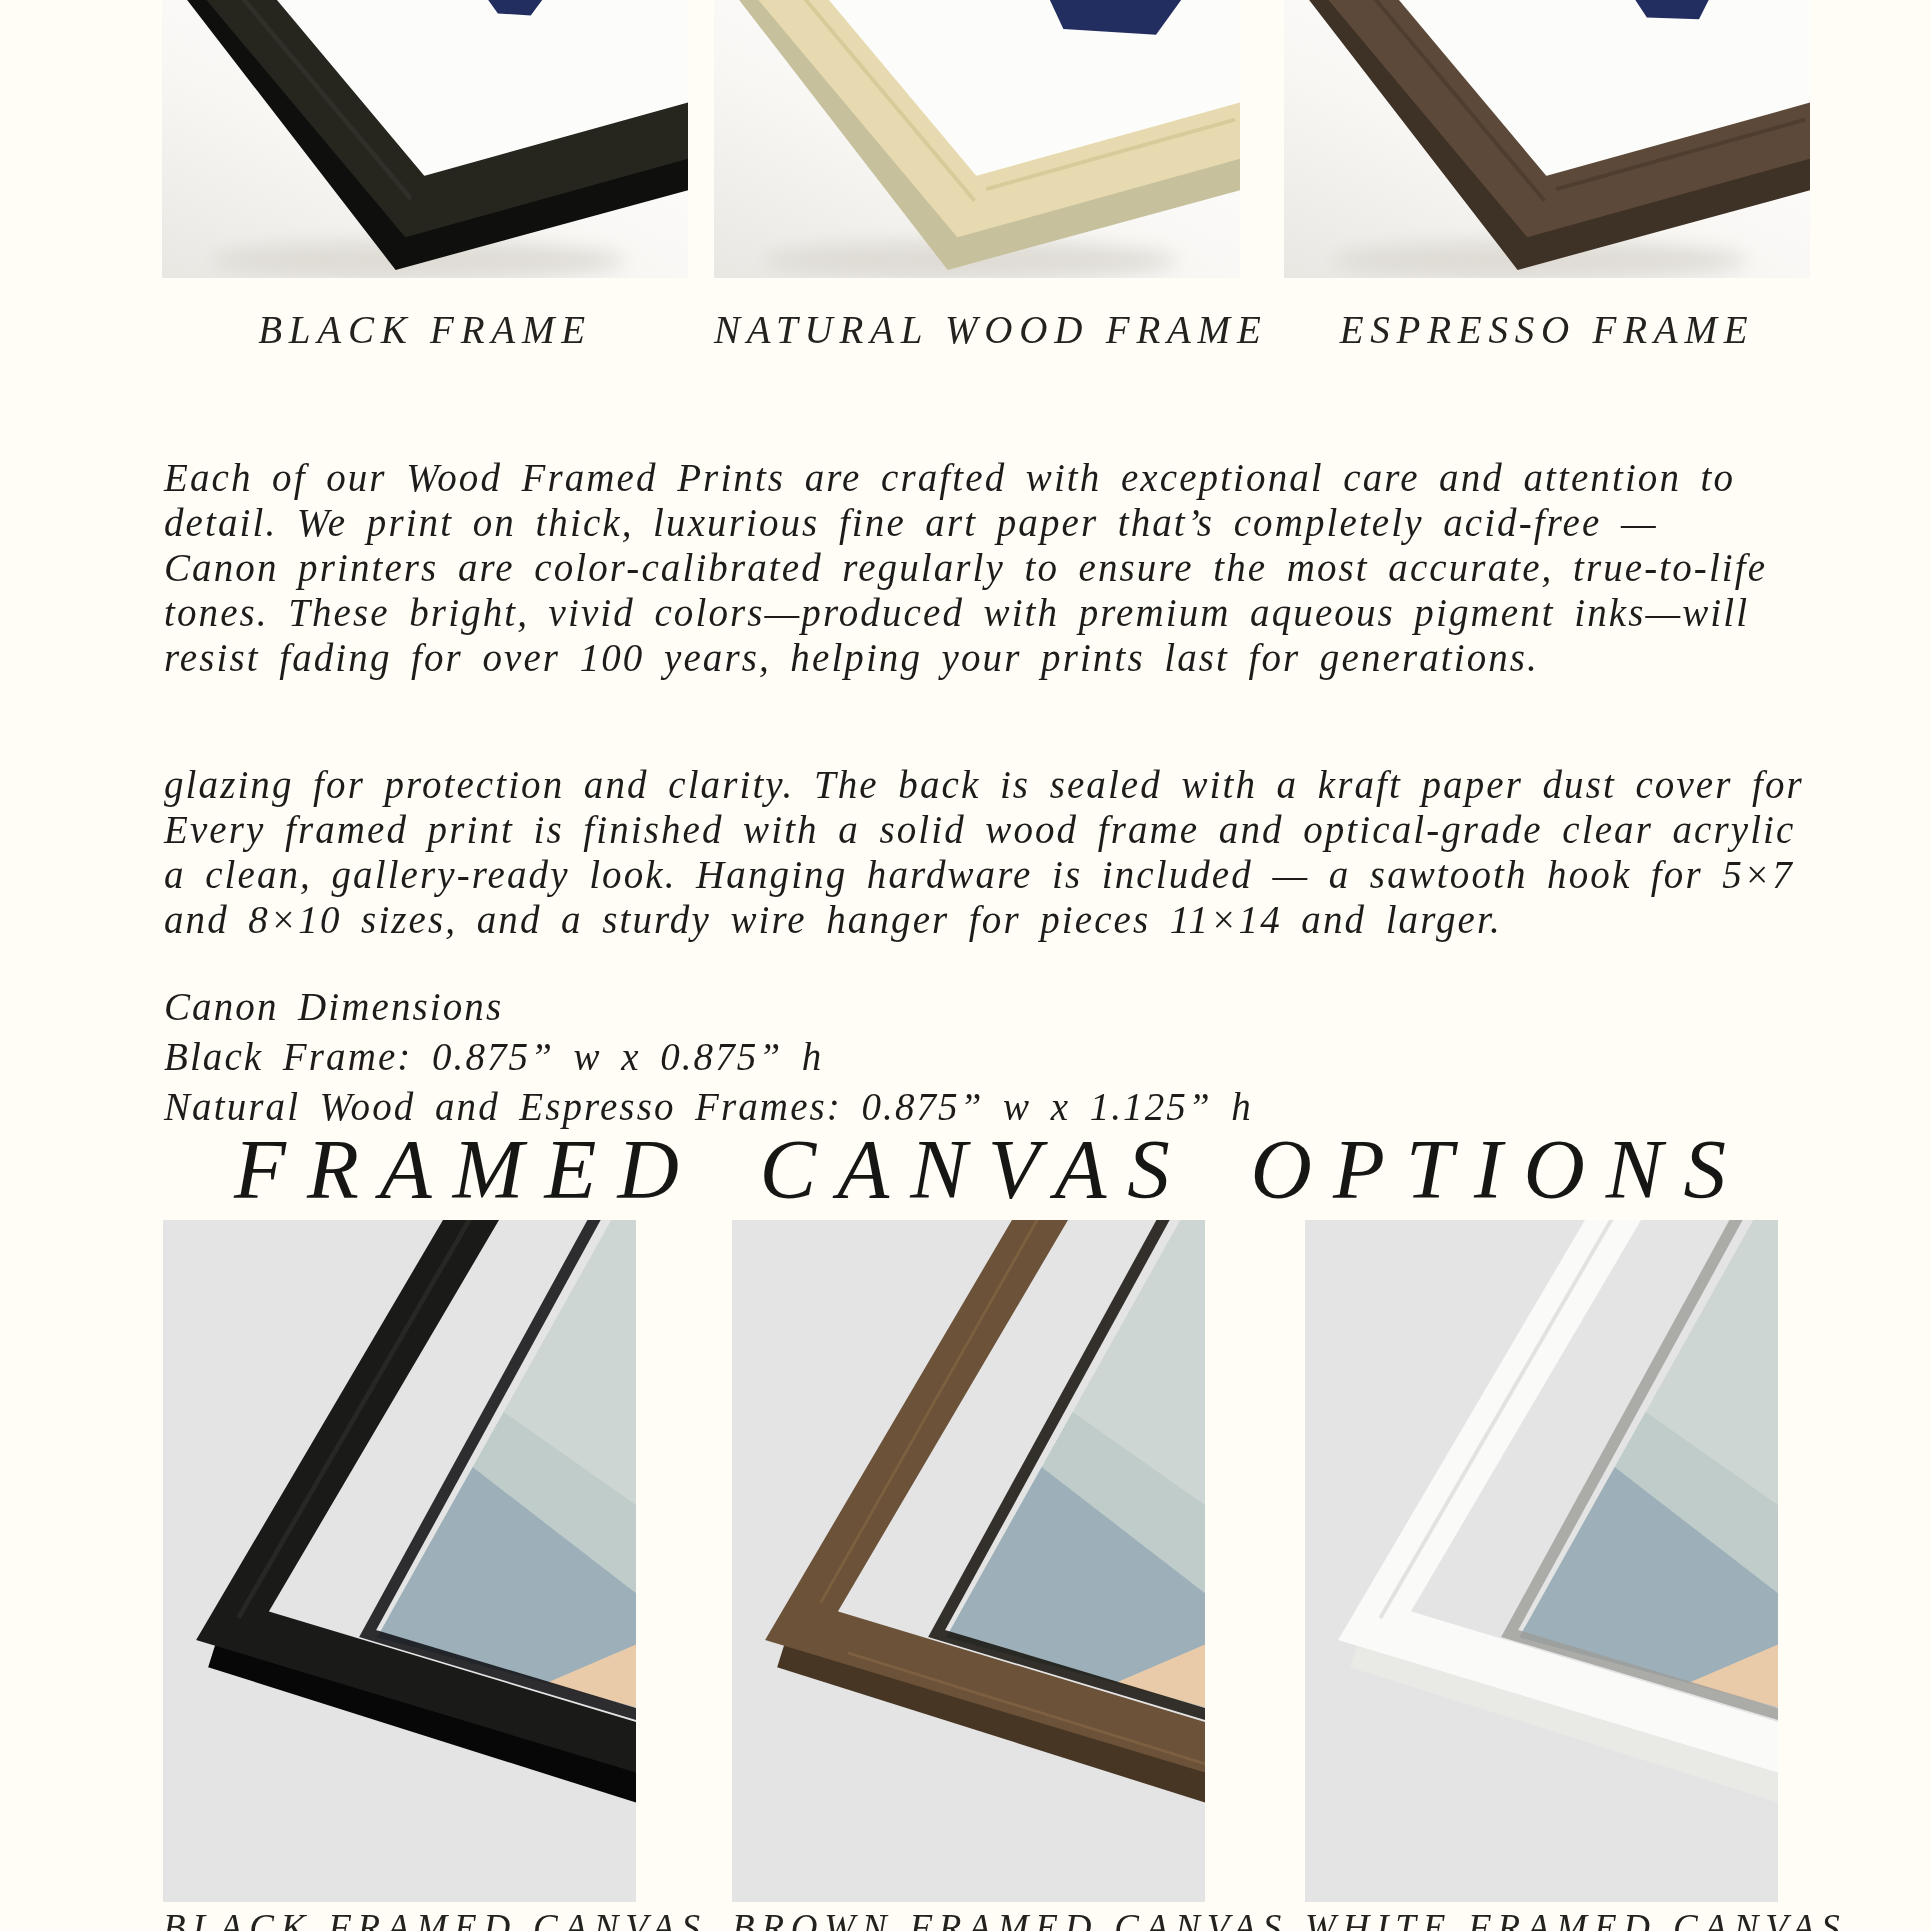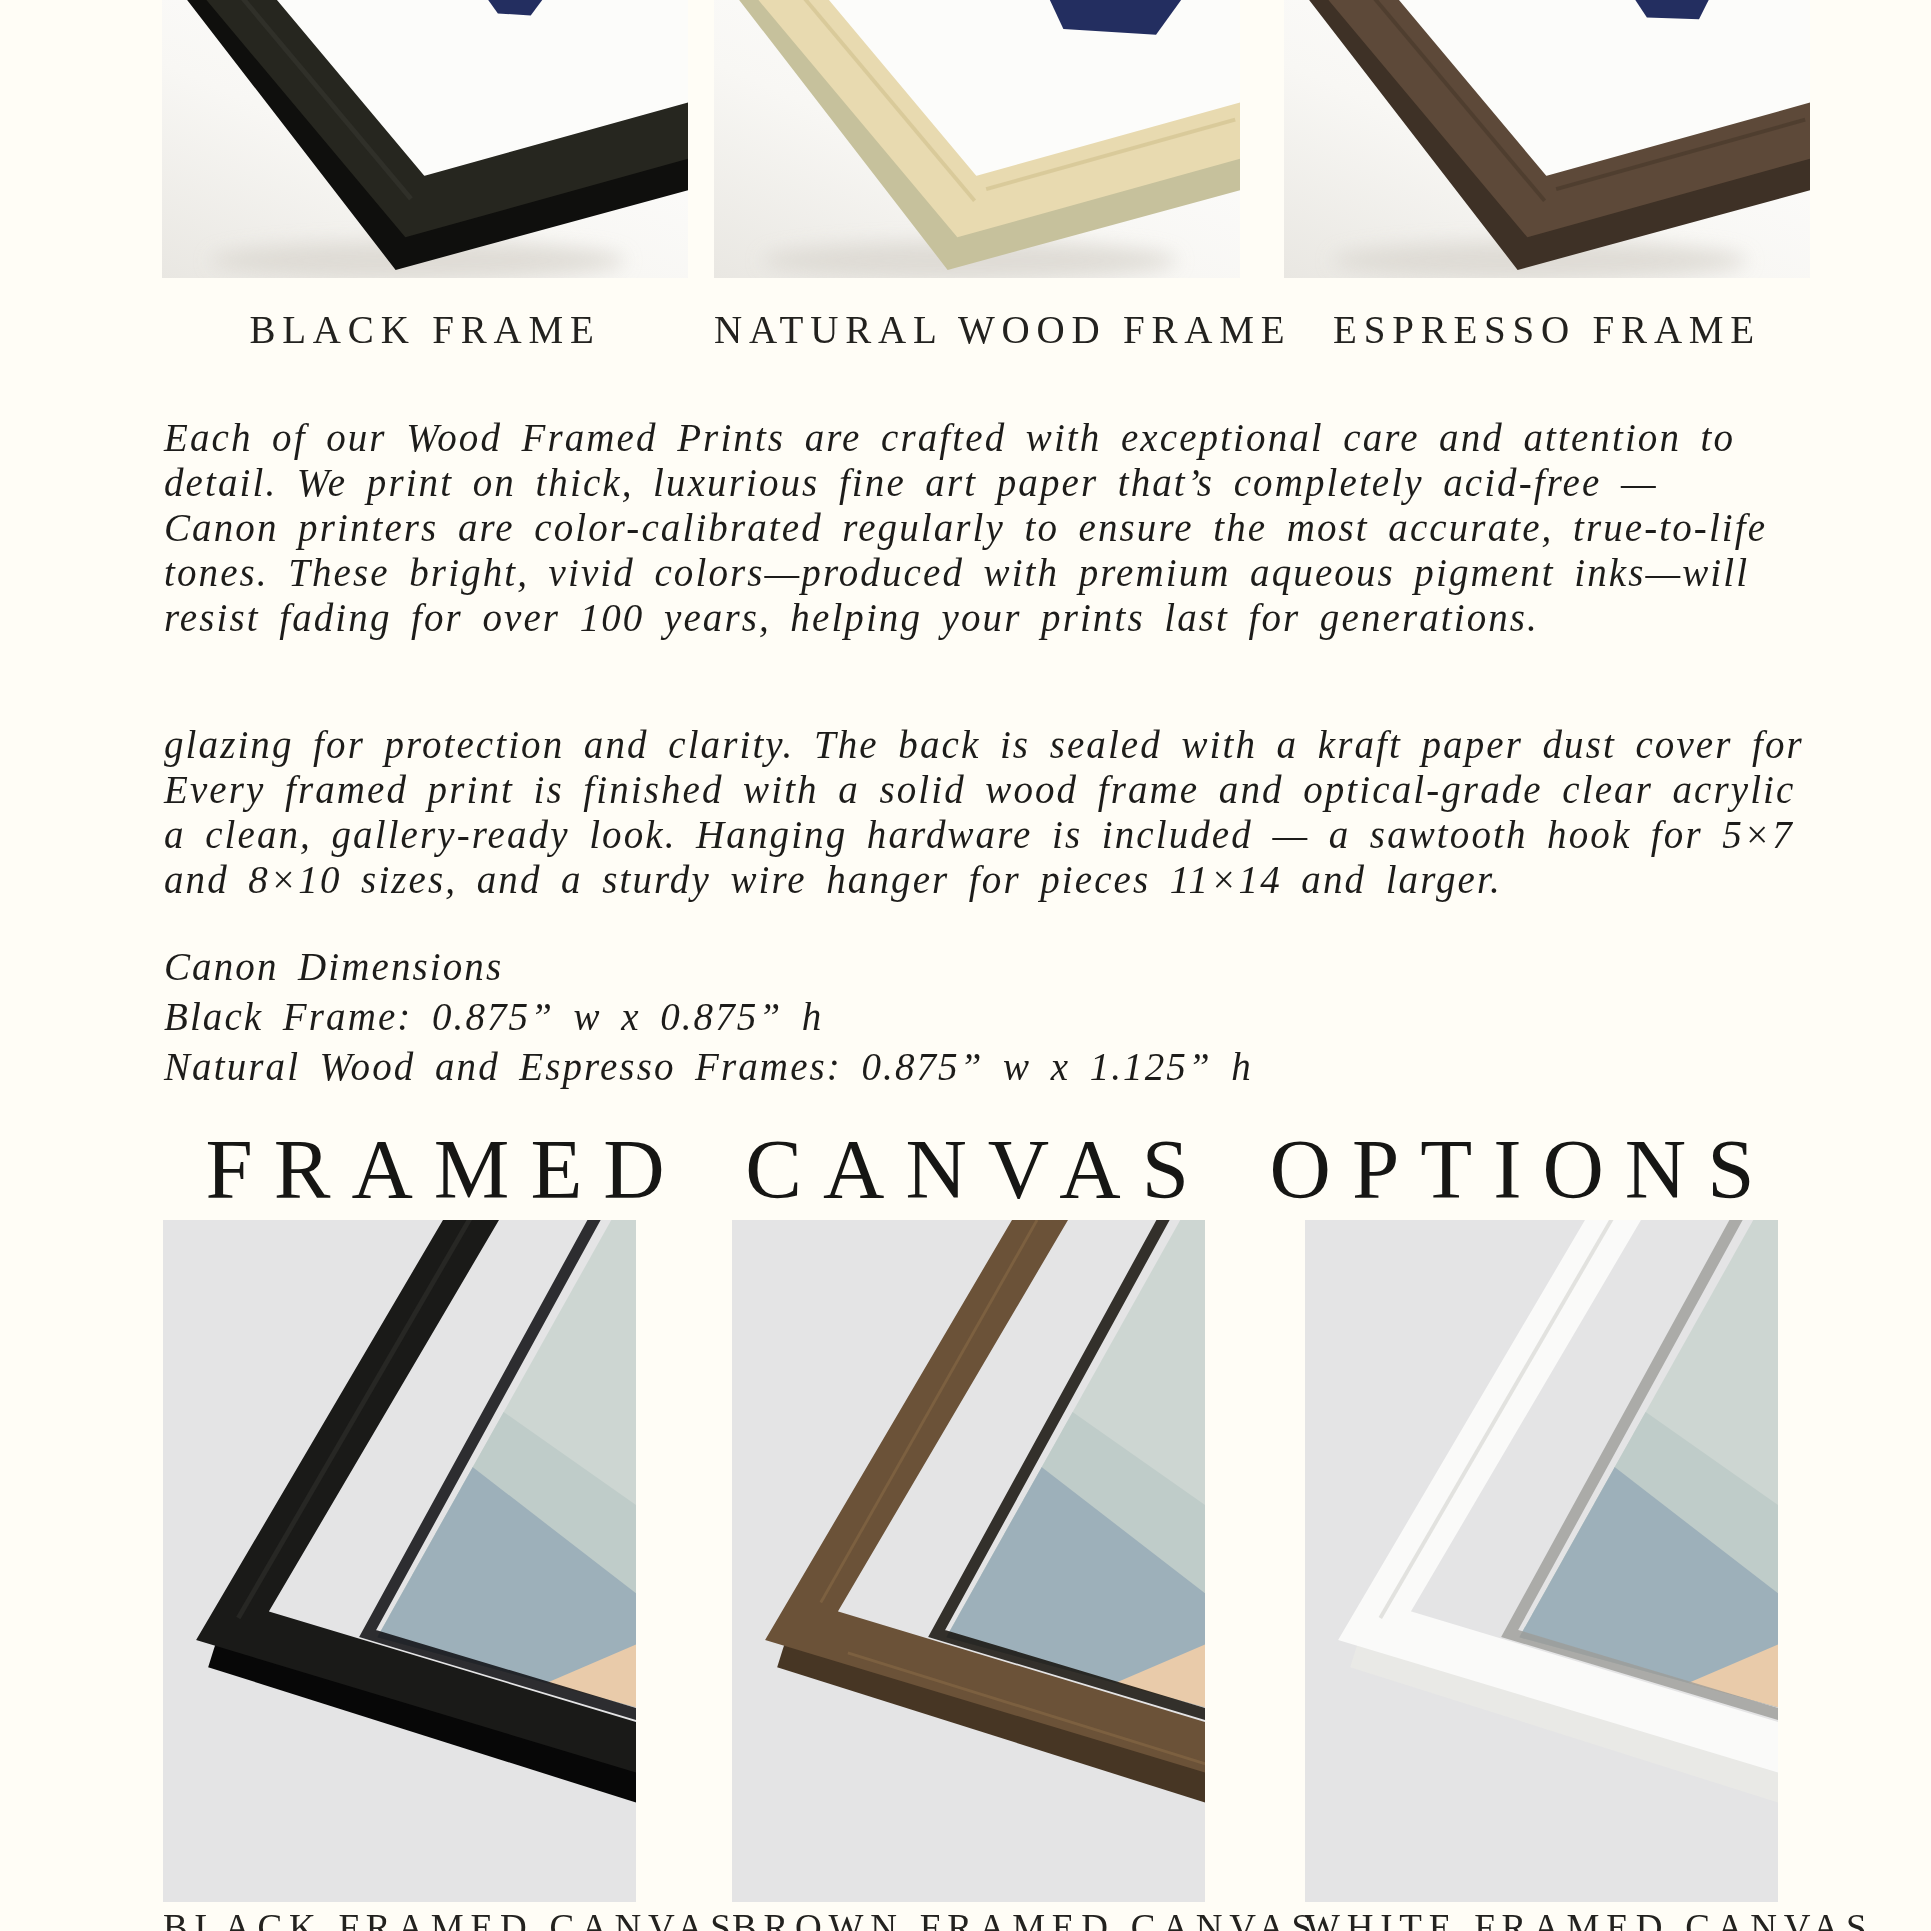--- a/index.html
+++ b/index.html
@@ -4,21 +4,21 @@
 <style>
   html, body { margin: 0; padding: 0; }
   body {
     width: 1931px; height: 1931px;
     position: relative;
     overflow: hidden;
     background: var(--page_background, #fffdf6);
     font-family: "Liberation Serif", serif;
     color: var(--text, #1d1c1a);
   }
-  .abs { position: absolute; }
+  .abs { position: absolute; font-style: italic; }
 
   
   .photo { overflow: hidden; }
   .photo svg { display: block; width: 100%; height: 100%; }
   .top-photo   { top: 0; width: 526px; height: 278px; }
   .bottom-photo{ top: 1220px; width: 473px; height: 682px; }
 
   
   .cap-label {
     text-align: center;
@@ -32,20 +32,21 @@
 
   
   .prose {
     left: 164px; width: 1641px;
     font-style: italic;
     font-size: 39px;
     line-height: 45px;
     letter-spacing: 2.1px;
     word-spacing: 7.7px;
     color: var(--text, #1d1c1a);
+    margin-top: 40px;
   }
   .para1 { top: 415px; }
   .para2 { top: 722px; }
   .dims  { top: 942px; line-height: 50px; }
 
   
   .canvas-heading {
     top: 1120px; left: 170px; width: 1641px;
     font-size: 85px;
     letter-spacing: 21px;

